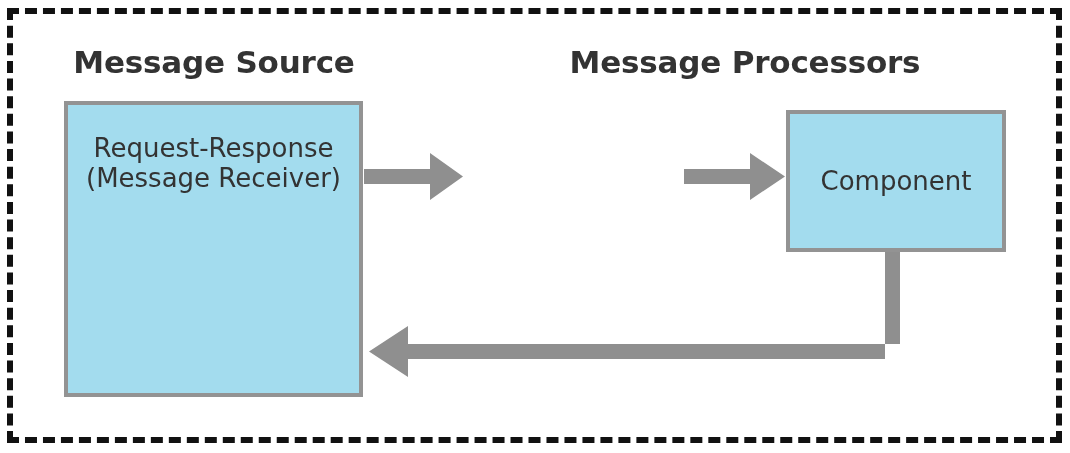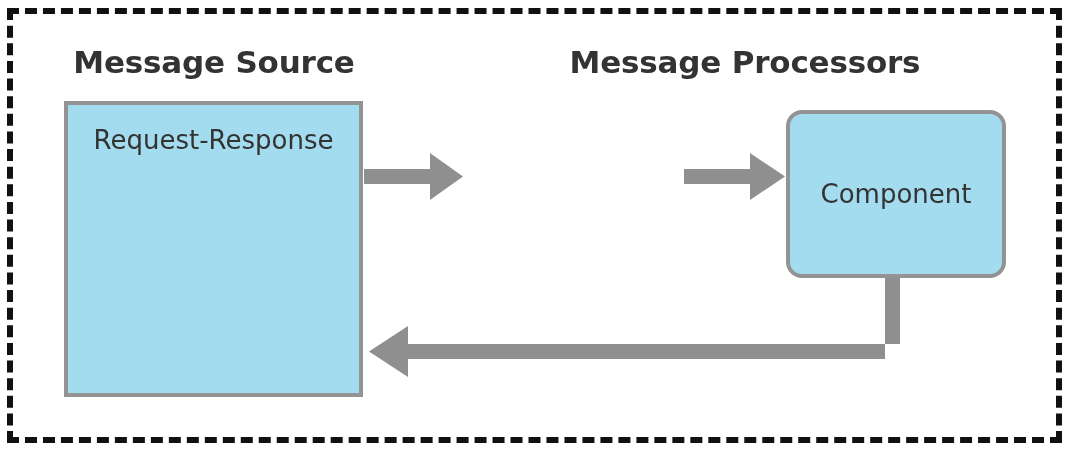--- a/index.html
+++ b/index.html
@@ -63,40 +63,39 @@
     text-align: center;
     color: #333333;
     line-height: 1.16;
   }
   #box-inbound-endpoint {
     left: 64px;
     top: 101px;
     width: 299px;
     height: 296px;
     align-items: flex-start;
-    padding-top: 20px;
+    padding-top: 28px;
     font-size: 26px;
   }
   #box-inbound-endpoint .box-label {
     width: 100%;
   }
   #box-transformer {
     left: 464px;
     top: 103px;
     width: 221px;
     height: 147px;
     font-size: 26px;
   }
   #box-component {
     left: 786px;
     top: 110px;
     width: 220px;
-    height: 168px;
+    height: 142px;
     font-size: 26px;
-    border-radius: 16px;
   }
 
   
   #connectors {
     position: absolute;
     left: 0;
     top: 0;
     width: 1070px;
     height: 453px;
     pointer-events: none;
@@ -124,20 +123,21 @@
     </g>
 
     <g>
       <path d="M 885 250 L 900 250 L 900 344 L 408 344 L 408 326 L 369 351.5 L 408 377 L 408 359 L 885 359 Z" fill="#8f8f8f"></path>
     </g>
   </svg>
 
   <div class="node-box" id="box-inbound-endpoint">
     <div class="box-label">
       <div>Request-Response</div>
+      <div>(Message Receiver)</div>
     </div>
   </div>
 
 
   <div class="node-box" id="box-component">
     <span>Component</span>
   </div>
 
 </div>
 

